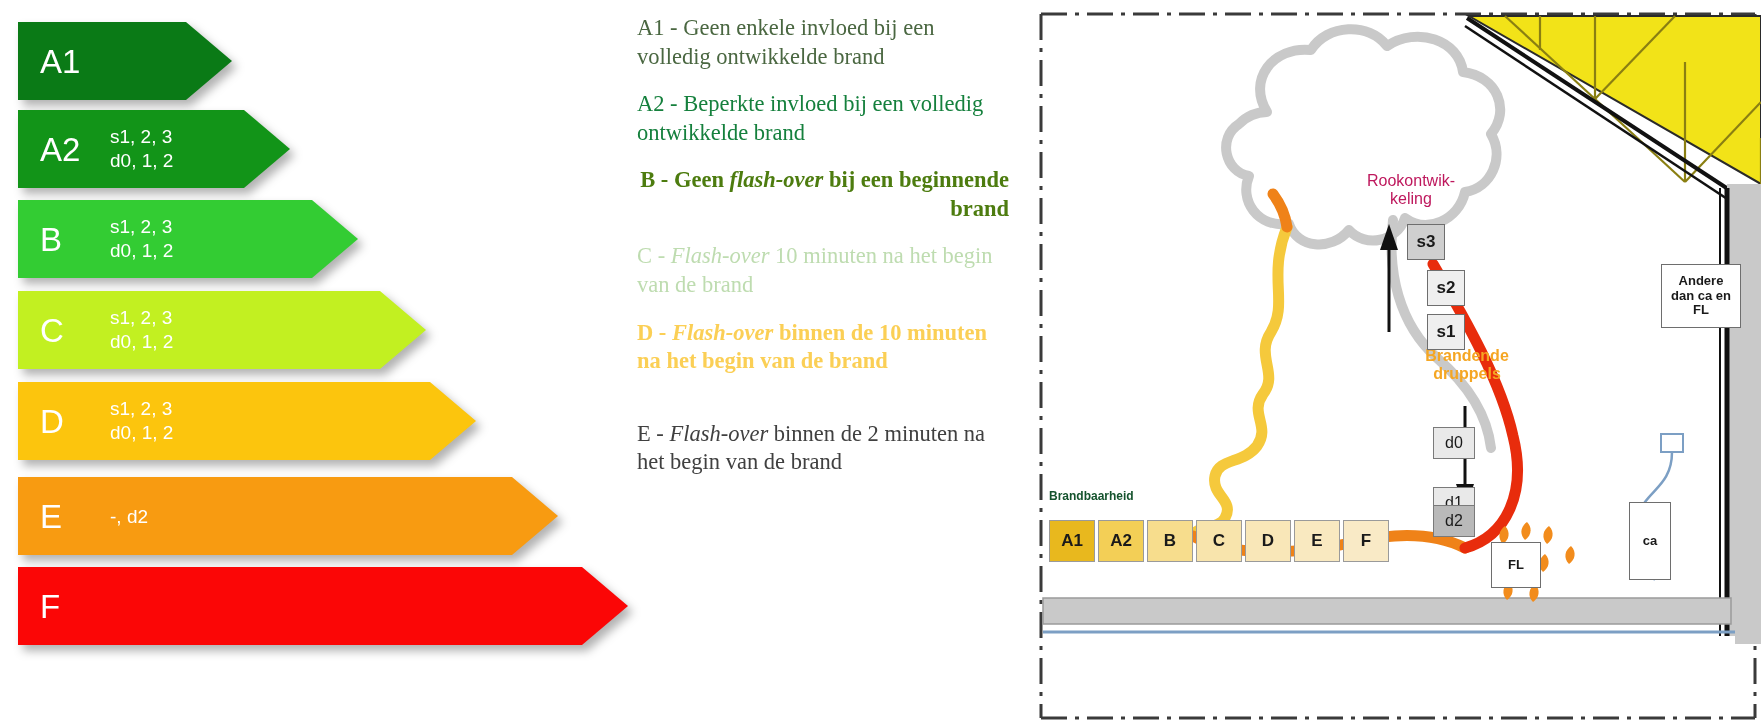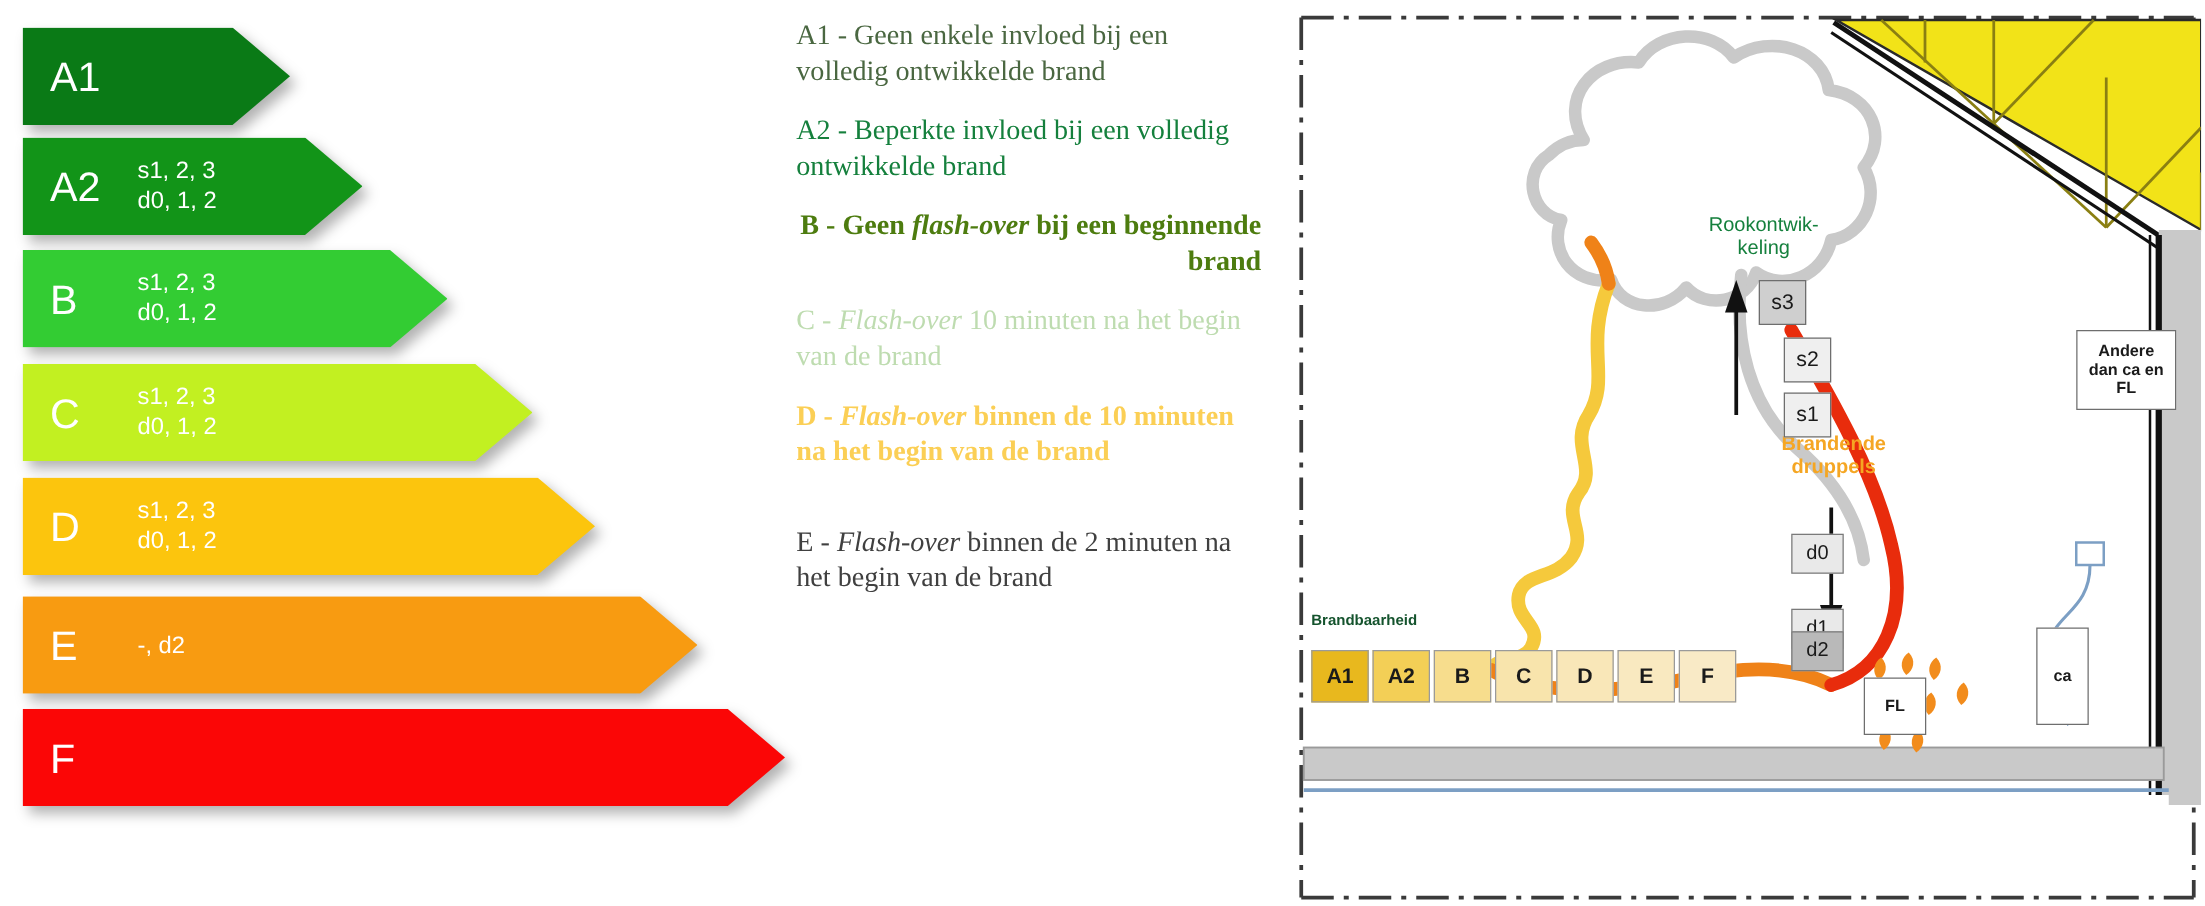--- a/index.html
+++ b/index.html
@@ -53,28 +53,28 @@
   }
   .diagram svg{display:block;}
 
   .dlabel{
     position:absolute;
     font-family:"Liberation Sans", sans-serif;
     font-weight:bold;
     text-align:center;
     line-height:1.12;
   }
-  .dlabel.smoke{color:#15803d;font-size:16px;font-weight:normal;}
+  .dlabel.smoke{color:#be185d;font-size:16px;font-weight:normal;}
   .dlabel.drop{color:#f5a623;font-size:16px;}
   .dlabel.burn{color:#14532d;font-size:12px;}
 
   .sbox{
     position:absolute;width:36px;height:34px;
     border:1.5px solid #6e6e6e;background:#cfcfcf;
-    color:#1a1a1a;font-size:17px;font-weight:normal;
+    color:#1a1a1a;font-size:17px;font-weight:bold;
     display:flex;align-items:center;justify-content:center;
     font-family:"Liberation Sans", sans-serif;
   }
   .sbox.light{background:#efefef;margin-left:20px;}
   .dbox{
     position:absolute;width:40px;height:30px;
     border:1.5px solid #7a7a7a;background:#e9e9e9;
     color:#1a1a1a;font-size:16px;font-weight:normal;
     display:flex;align-items:center;justify-content:center;
     font-family:"Liberation Sans", sans-serif;

